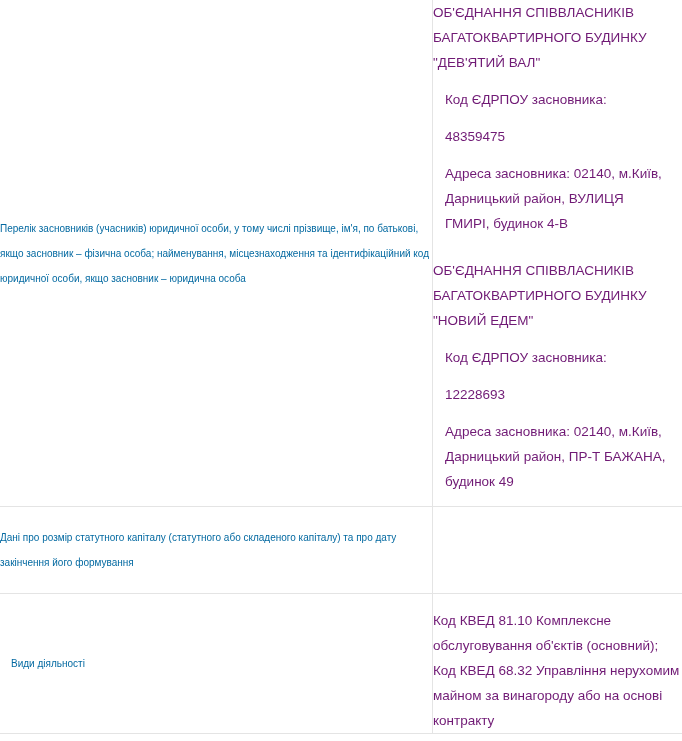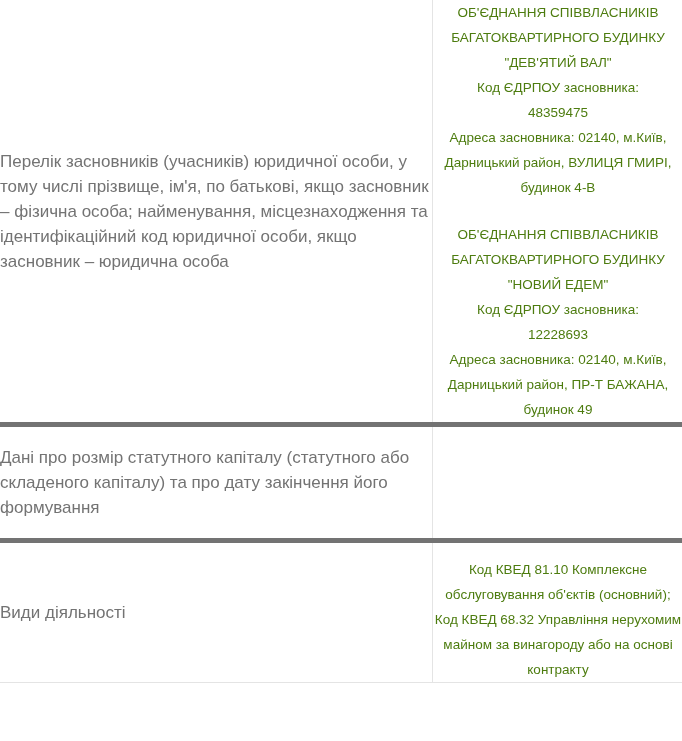--- a/index.html
+++ b/index.html
@@ -15,66 +15,66 @@
     -webkit-font-smoothing: antialiased;
   }
   .registry-table {
     width: 682px;
     border-collapse: collapse;
     table-layout: fixed;
   }
   .registry-table td {
     vertical-align: middle;
     padding: 0;
-    border-top: 5px solid #737373;
+    border-top: 1px solid #737373;
     border-bottom: 1px solid #e4e4e4;
   }
   .registry-table tr:first-child > td {
     border-top: none;
   }
   .col-label {
     width: 432px;
     padding: 12px 16px 12px 10px;
-    font-size: 17px;
+    font-size: 10px;
     line-height: 25px;
-    color: #737373;
+    color: #0369a1;
   }
   .col-value {
     width: 250px;
     border-left: 1px solid #e4e4e4;
     padding: 12px 18px 12px 14px;
     font-size: 13.5px;
     line-height: 25px;
-    color: #4d7c0f;
+    color: #701a75;
     vertical-align: middle;
-    text-align: center;
   }
   .row-founders .col-label,
   .row-founders .col-value {
     vertical-align: middle;
   }
   .founder-block + .founder-block {
     margin-top: 22px;
   }
   .founder-name {
     margin: 0;
   }
   .founder-line {
-    margin: 0;
+    margin: 12px;
   }
   .empty-cell {
     height: 100%;
   }
   .row-capital .col-label {
     padding-top: 18px;
     padding-bottom: 18px;
   }
   .row-activities .col-label {
     padding-top: 20px;
     padding-bottom: 20px;
+    padding-left: 11px;
   }
   .row-activities .col-value {
     padding-top: 14px;
   }
 </style>
 </head>
 <body>
 
 <table class="registry-table">
   <tbody>

